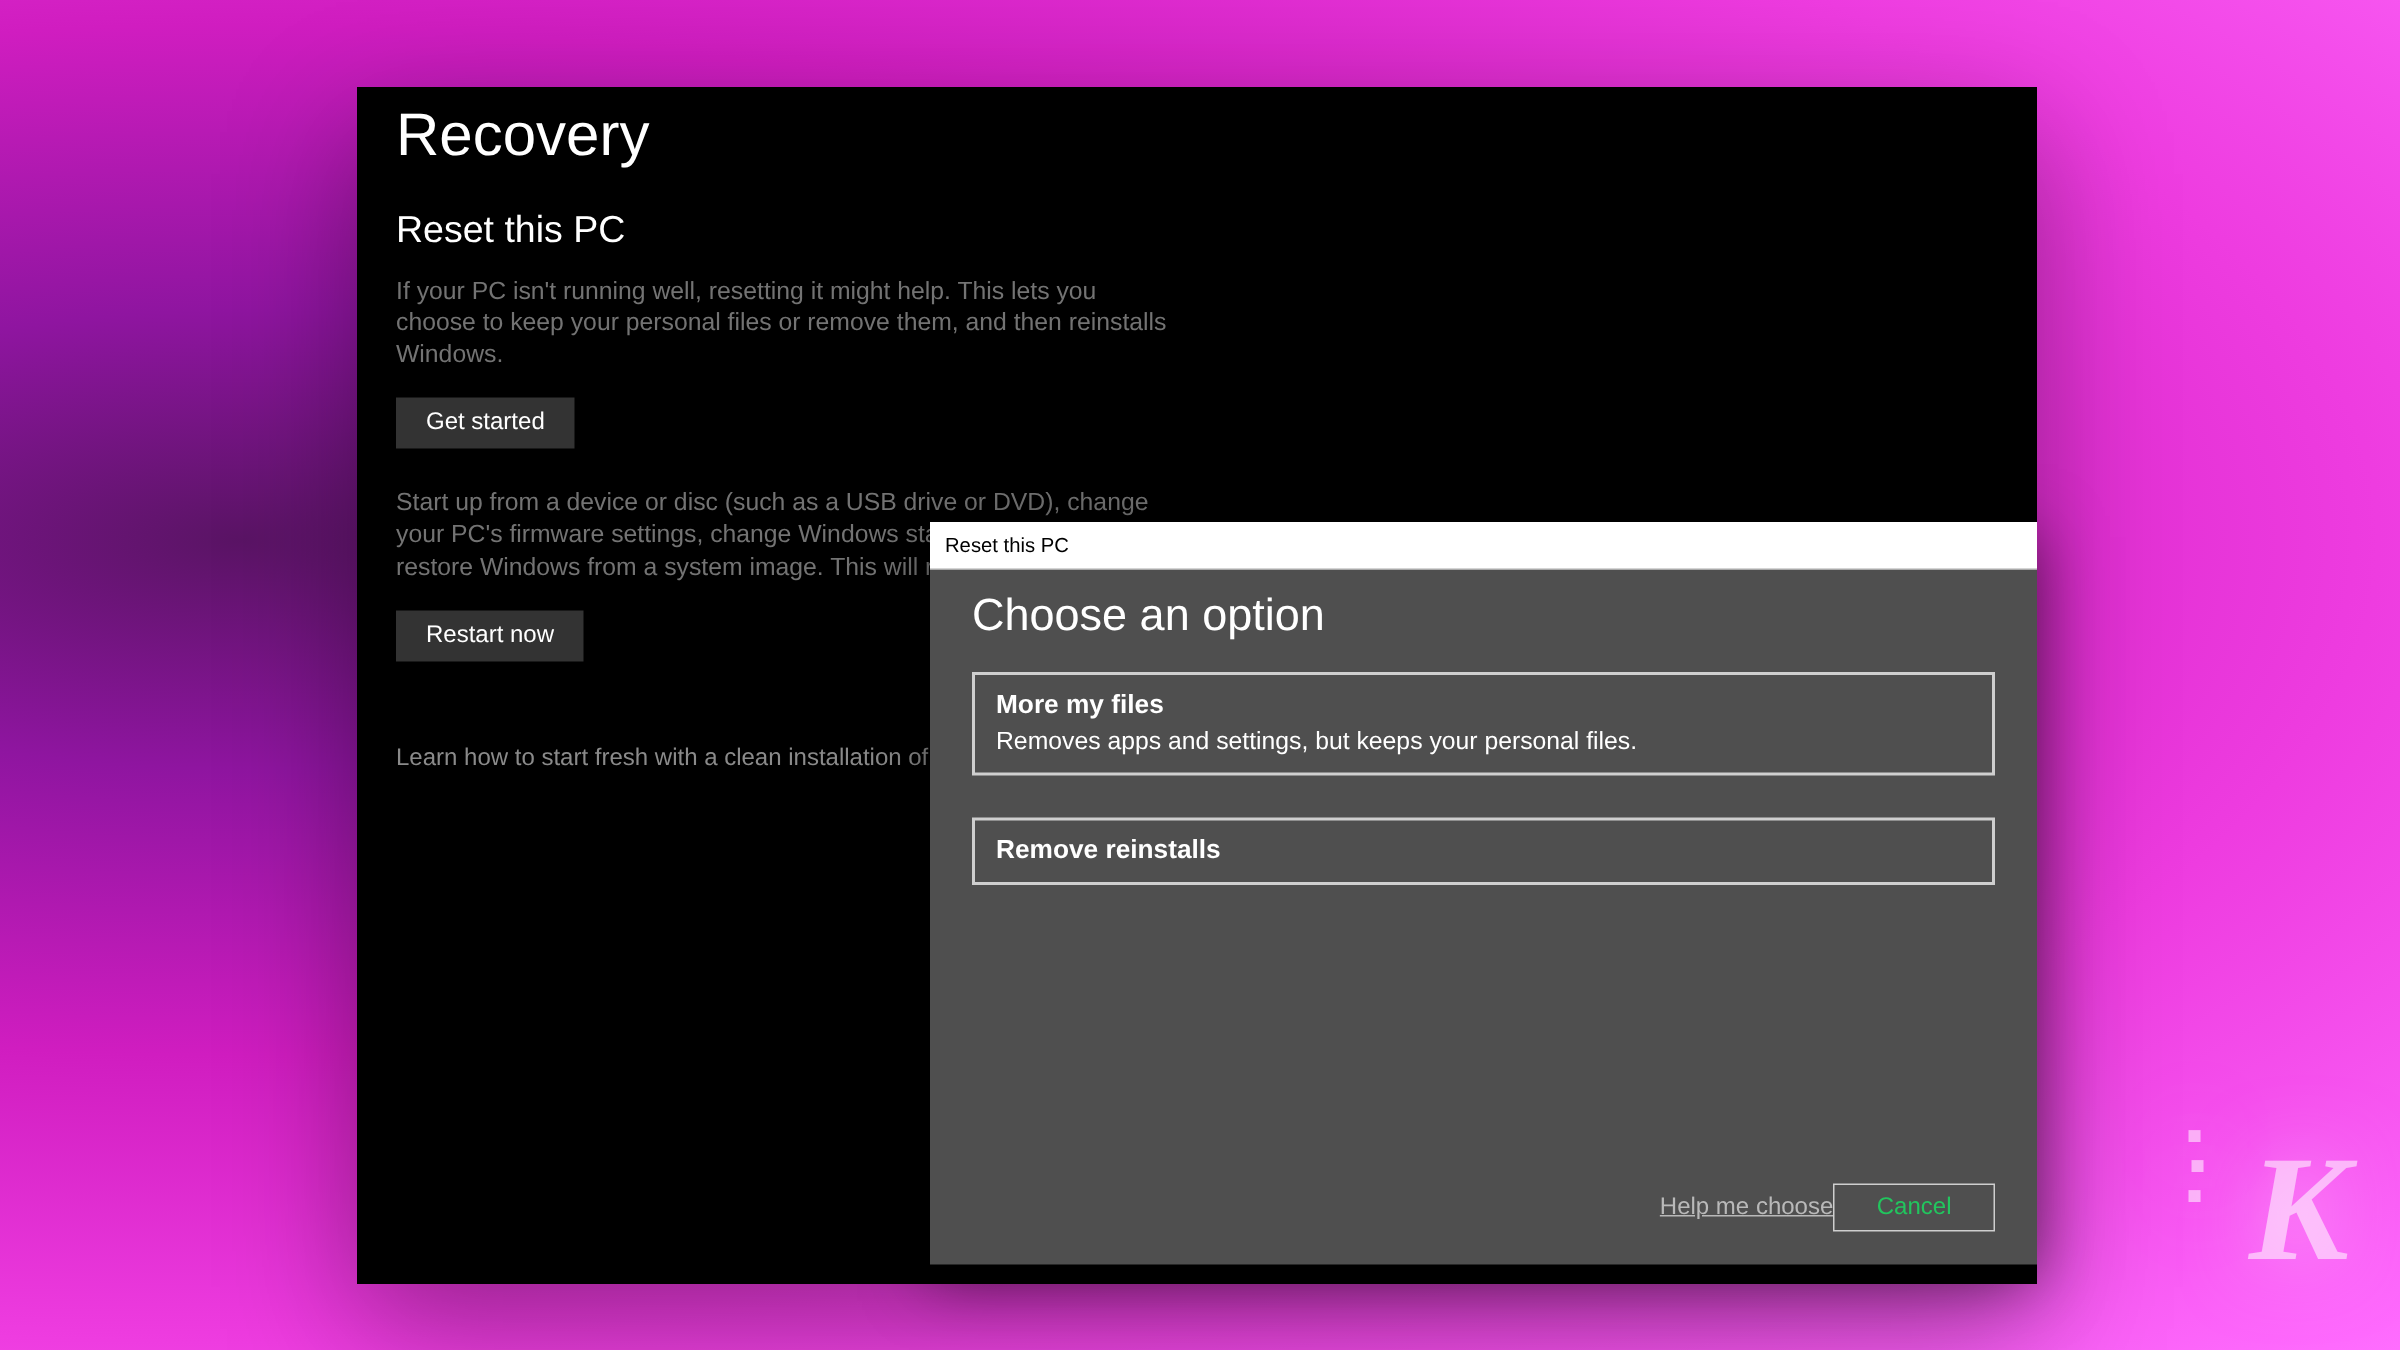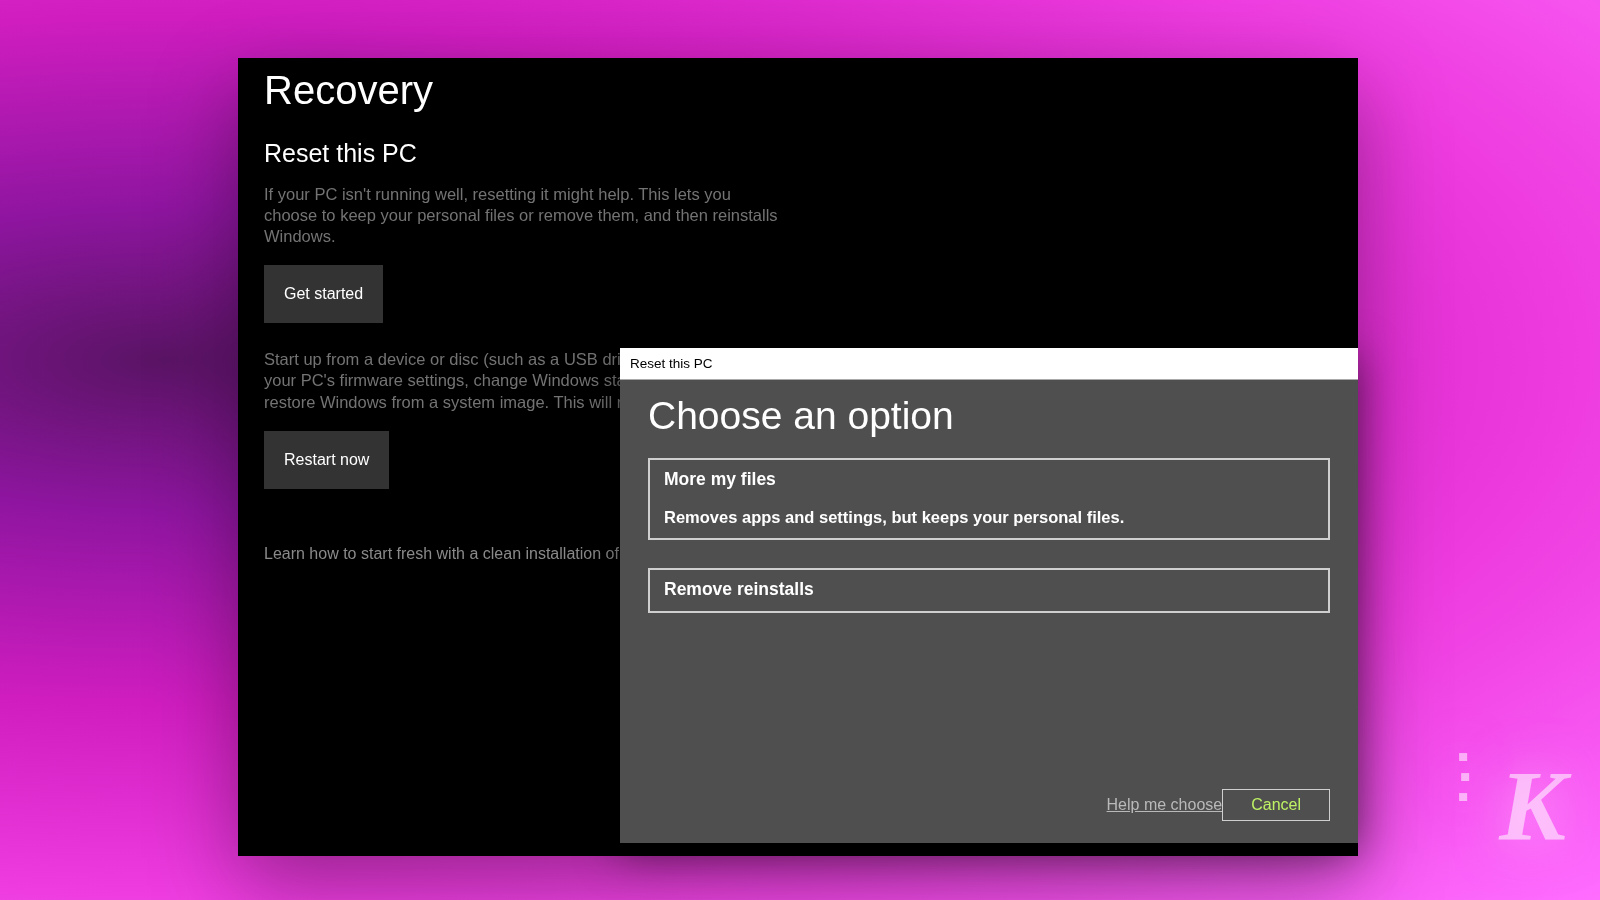--- a/index.html
+++ b/index.html
@@ -21,21 +21,21 @@
   .page-title { font-size: 40px; font-weight: 400; padding-top: 10px; }
   .section { margin-top: 26px; max-width: 520px; }
   .section-h { font-size: 25px; font-weight: 400; margin-bottom: 16px; }
   .section-p { font-size: 16.5px; font-weight: 300; line-height: 1.28; color: #737373; }
   .btn {
     display: inline-block;
     margin-top: 18px;
     background: #333333;
     color: #fff;
     border: none;
-    padding: 20px 20px;
+    padding: 8px 20px;
     font-size: 16px;
     font-weight: 300;
     cursor: pointer;
   }
   .section.more { margin-top: 40px; }
   .link-muted { color: #8a8a8a; font-size: 16px; margin-top: 16px; display: inline-block; }
 
   .dialog {
     position: absolute;
     left: 382px;
@@ -47,42 +47,42 @@
     box-shadow: 0 10px 40px rgba(0,0,0,0.5);
   }
   .dialog-title {
     background: #fff;
     color: #000;
     font-size: 13.5px;
     padding: 8px 10px;
     border-bottom: 1px solid #aaa;
   }
   .dialog-body { padding: 14px 28px 0 28px; }
-  .dialog-h { font-size: 39px; font-weight: 300; margin-bottom: 20px; }
+  .dialog-h { font-size: 30px; font-weight: 300; margin-bottom: 20px; }
   .option {
     border: 2px solid #cfcfcf;
     padding: 9px 14px 11px;
     margin-bottom: 28px;
     cursor: pointer;
   }
   .option:last-of-type { margin-bottom: 0; }
   .opt-title { font-weight: 600; font-size: 17.5px; }
-  .opt-desc  { font-size: 16.5px; font-weight: 700; margin-top: 18px; }
+  .opt-desc  { font-size: 16.5px; font-weight: 400; margin-top: 5px; }
   .dialog-footer {
     position: absolute;
     left: 28px; right: 28px; bottom: 22px;
     display: flex;
     justify-content: flex-end;
     align-items: center;
   }
   .help-link { color: #b9b9b9; font-size: 16px; text-decoration: underline; cursor: pointer; }
   .cancel {
     background: transparent;
     border: 1.5px solid #cfcfcf;
-    color: #bef264;
+    color: #22c55e;
     padding: 6px 28px;
     font-size: 16px;
     cursor: pointer;
   }
 
   
   .wm {
     position: absolute;
     right: 40px;
     bottom: 44px;

